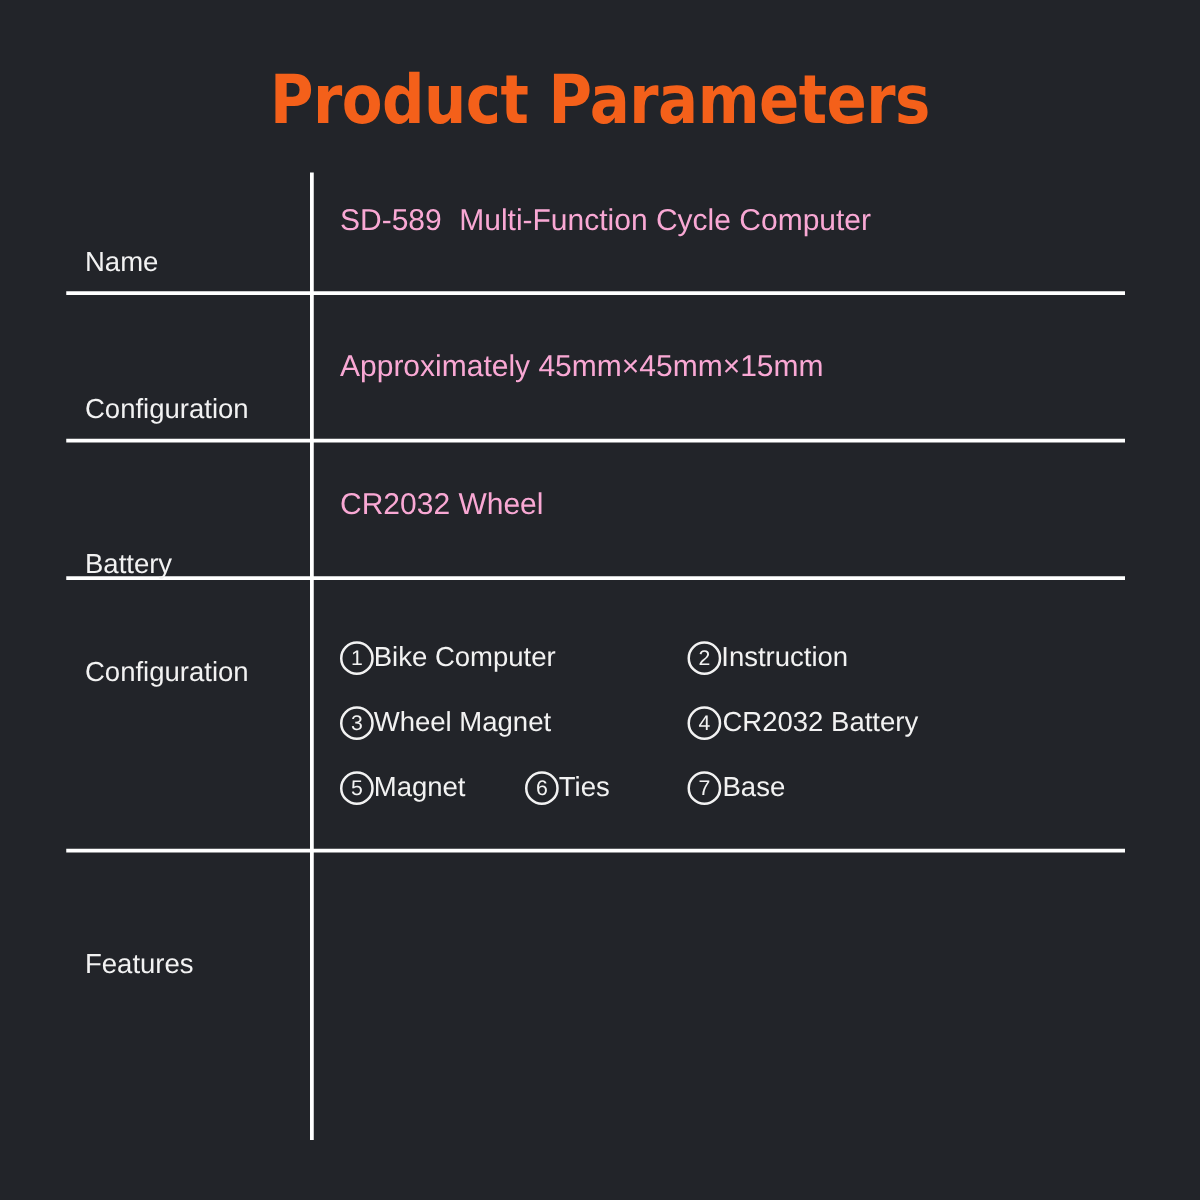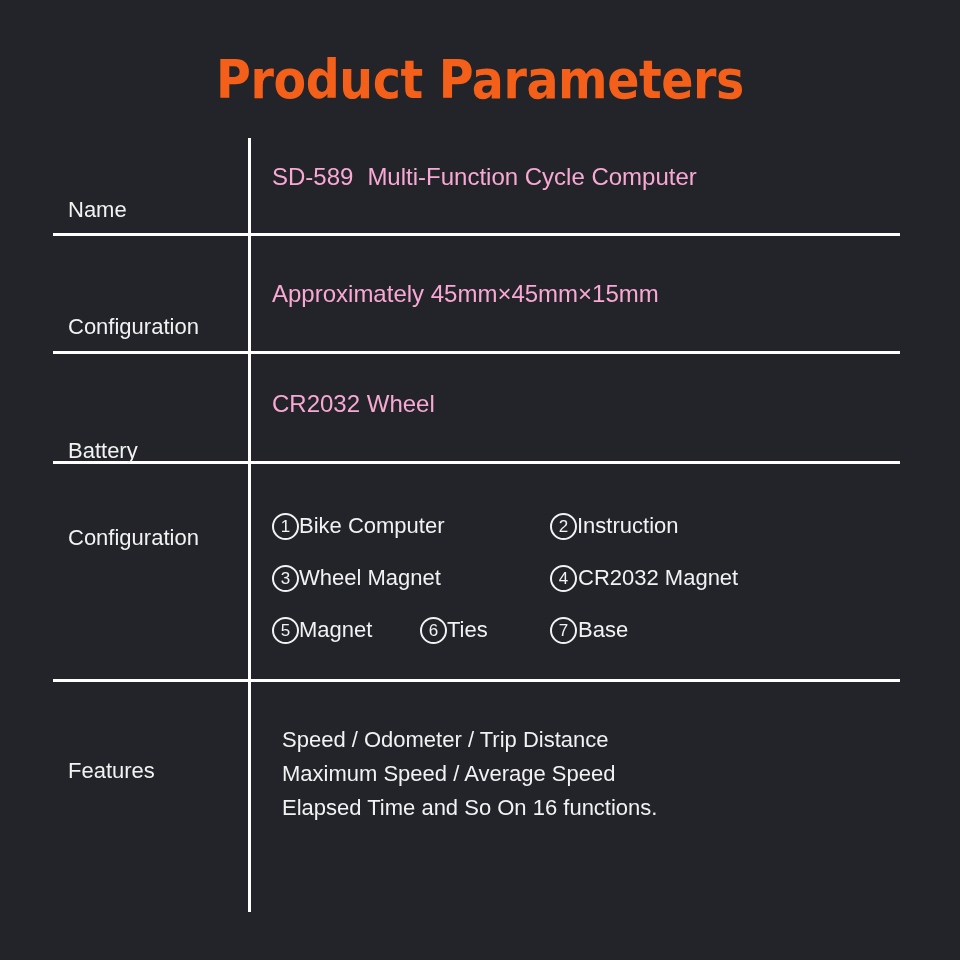--- a/index.html
+++ b/index.html
@@ -172,40 +172,35 @@
         <span class="txt">Instruction</span>
       </div>
     </div>
     <div class="config-row r2">
       <div class="config-item">
         <span class="circ">3</span>
         <span class="txt">Wheel Magnet</span>
       </div>
       <div class="config-item">
         <span class="circ">4</span>
-        <span class="txt tight">CR2032 Magnet</span>
+        <span class="txt tight">CR2032 Battery</span>
       </div>
     </div>
     <div class="config-row r3">
       <div class="config-item">
         <span class="circ">5</span>
         <span class="txt">Magnet</span>
       </div>
       <div class="config-item">
         <span class="circ">6</span>
         <span class="txt">Ties</span>
       </div>
       <div class="config-item">
         <span class="circ">7</span>
         <span class="txt tight">Base</span>
       </div>
     </div>
   </div>
 
   <div class="row-label lbl-feat">Features</div>
 
-  <div class="features">
-    <div>Speed / Odometer / Trip Distance</div>
-    <div>Maximum Speed / Average Speed</div>
-    <div>Elapsed Time and So On 16 functions.</div>
-  </div>
 
 </div>
 
 </body></html>

